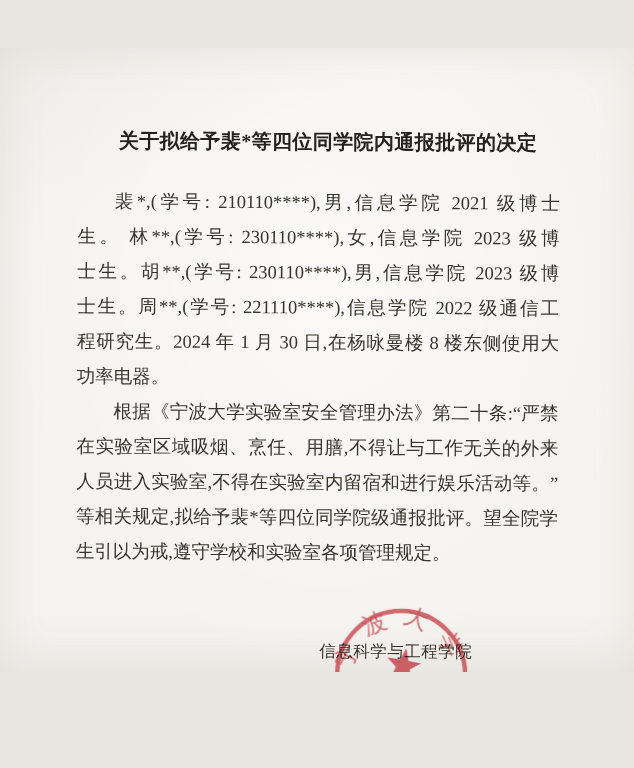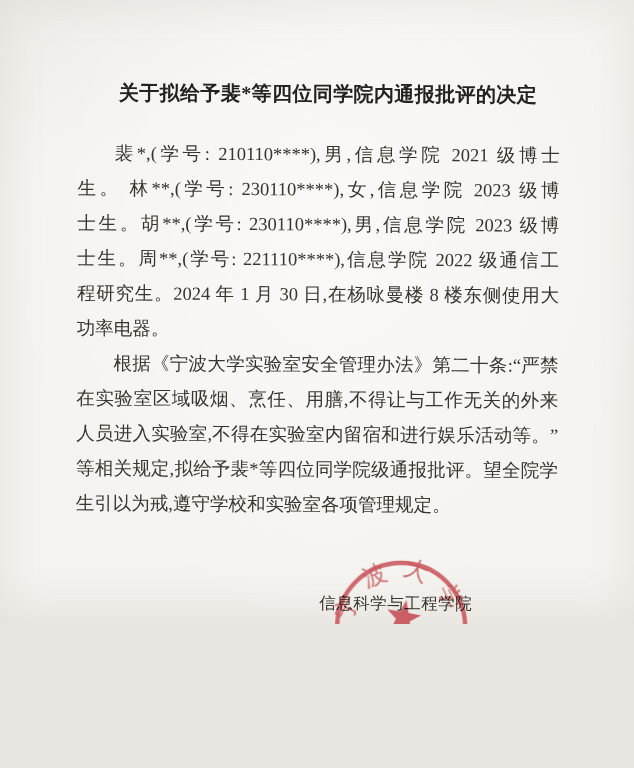--- a/index.html
+++ b/index.html
@@ -11,20 +11,21 @@
   .page{
     position:relative;
     width:634px;height:624px;
     overflow:hidden;
     background:
       radial-gradient(ellipse at 52% 38%, rgba(255,255,255,0.55), rgba(255,255,255,0) 72%),
       linear-gradient(155deg, rgba(120,110,100,0.05), rgba(120,110,100,0) 22%),
       linear-gradient(0deg, rgba(120,110,100,0.04), rgba(120,110,100,0) 10%),
       #f5f3ef;
     box-shadow: inset 0 0 46px rgba(150,140,128,0.14);
+    margin-top: 48px;
   }
   .content{
     position:absolute;left:0;top:0;width:634px;height:768px;
     transform:rotate(0.3deg);
     transform-origin:40px 90px;
   }
   .doc-title{
     position:absolute;
     left:0;top:79px;width:634px;
     margin:0;

